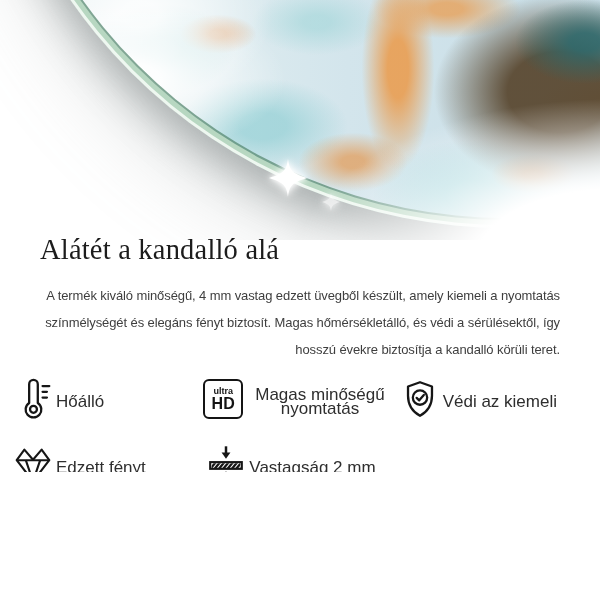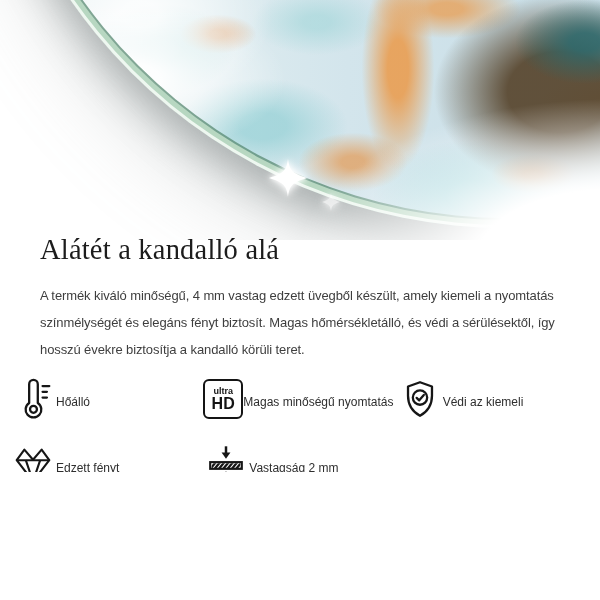--- a/index.html
+++ b/index.html
@@ -42,30 +42,30 @@
     filter:drop-shadow(0 0 5px rgba(255,255,255,0.95)) drop-shadow(0 0 2px rgba(255,255,255,0.9));}
   .sparkle.small{left:322px;top:193px;width:18px;height:18px;opacity:0.7;}
   
   .content{position:absolute;left:0;top:233px;width:600px;}
   .title{
     margin:0 40px;font-family:"Liberation Serif","DejaVu Serif",serif;font-weight:400;
     font-size:28.5px;line-height:33.5px;color:#1c1c1c;letter-spacing:0.2px;
   }
   .desc{
     margin:15px 40px 0 40px;width:520px;font-size:13px;line-height:27px;
-    color:#3e3e3e;letter-spacing:-0.1px;
+    color:#3e3e3e;letter-spacing:-0.1px;text-align:right;
   }
   
   .features{
     margin-top:11px;padding:0 10px;display:grid;
     grid-template-columns:repeat(3,1fr);row-gap:16px;
   }
   .feature{display:flex;flex-direction:row;align-items:center;text-align:center;}
   .icon-wrap{height:50px;display:flex;align-items:center;justify-content:center;}
-  .feature-label{margin-top:7px;font-size:12px;line-height:14px;color:#2e2e2e;}
+  .feature-label{margin-top:7px;font-size:17px;line-height:14px;color:#2e2e2e;}
   .uhd-badge{
     width:36px;height:36px;border:2.5px solid #141414;border-radius:6px;
     display:flex;flex-direction:column;align-items:center;justify-content:center;
     color:#141414;background:#fff;
   }
   .uhd-top{font-size:9px;line-height:9px;font-weight:700;}
   .uhd-bottom{font-size:16px;line-height:15px;font-weight:700;letter-spacing:0.2px;}
   svg.fi{display:block;}
 </style>
 </head>

